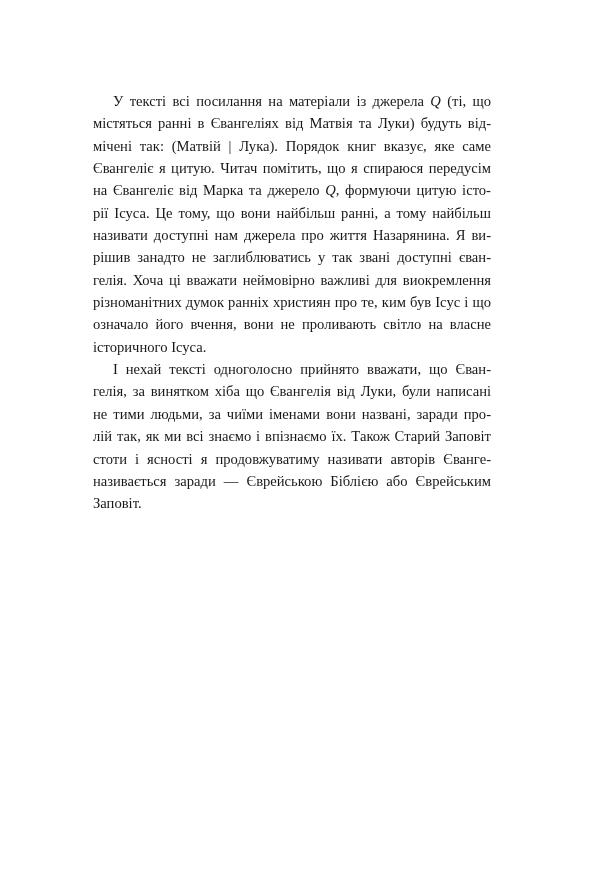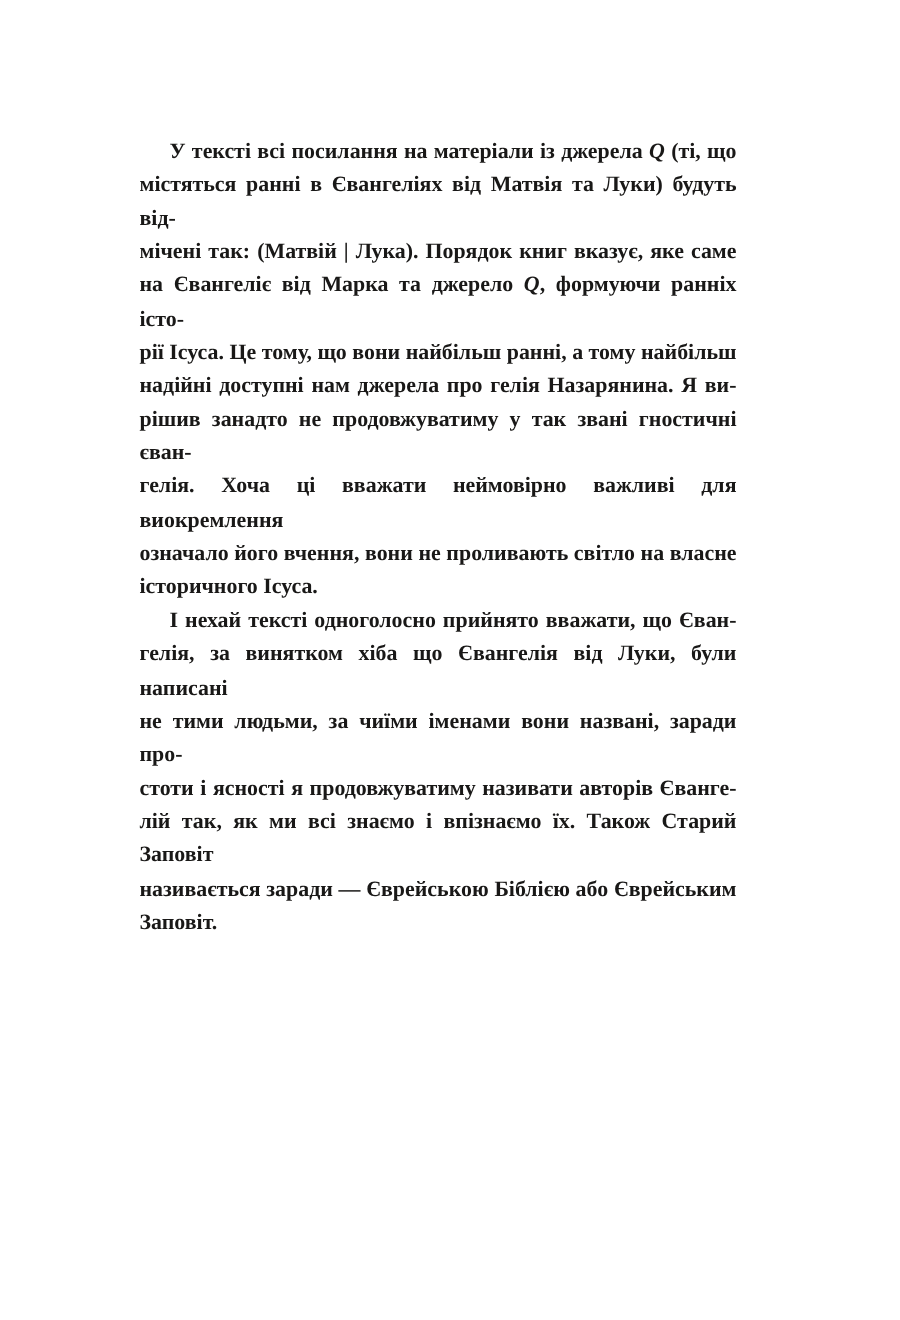--- a/index.html
+++ b/index.html
@@ -16,21 +16,20 @@
     -webkit-font-smoothing: antialiased;
     overflow: hidden;
   }
 
   .page {
     position: relative;
     width: 600px;
     height: 880px;
     background: #ffffff;
     box-sizing: border-box;
-    font-weight: bold;
   }
 
   .text-block {
     position: absolute;
     left: 93px;
     top: 90px;
     width: 398px;
   }
 
   .src {
@@ -64,31 +63,33 @@
 </style>
 </head>
 <body style="background: rgb(255, 255, 255); color: rgb(25, 24, 23);">
 
 <div class="page">
   <div class="text-block" id="text-block">
       <div class="lines">
         <span class="line just indent"><span>У тексті всі посилання на матеріали із джерела </span><span class="src">Q</span><span> (ті, що</span></span>
         <span class="line just"><span>містяться ранні в Євангеліях від Матвія та Луки) будуть від-</span></span>
         <span class="line just"><span>мічені так: (Матвій | Лука). Порядок книг вказує, яке саме</span></span>
-        <span class="line just"><span>на Євангеліє від Марка та джерело </span><span class="src">Q</span><span>, формуючи ранніх істо-</span></span>
+        <span class="line just"><span>Євангеліє я цитую. Читач помітить, що я спираюся передусім</span></span>
+        <span class="line just"><span>на Євангеліє від Марка та джерело </span><span class="src">Q</span><span>, формуючи цитую істо-</span></span>
         <span class="line just"><span>рії Ісуса. Це тому, що вони найбільш ранні, а тому найбільш</span></span>
-        <span class="line just"><span>надійні доступні нам джерела про гелія Назарянина. Я ви-</span></span>
-        <span class="line just"><span>рішив занадто не продовжуватиму у так звані гностичні єван-</span></span>
+        <span class="line just"><span>називати доступні нам джерела про життя Назарянина. Я ви-</span></span>
+        <span class="line just"><span>рішив занадто не заглиблюватись у так звані доступні єван-</span></span>
         <span class="line just"><span>гелія. Хоча ці вважати неймовірно важливі для виокремлення</span></span>
+        <span class="line just"><span>різноманітних думок ранніх християн про те, ким був Ісус і що</span></span>
         <span class="line just"><span>означало його вчення, вони не проливають світло на власне</span></span>
         <span class="line last"><span>історичного Ісуса.</span></span>
       </div>
       <div class="lines">
         <span class="line just indent"><span>І нехай тексті одноголосно прийнято вважати, що Єван-</span></span>
         <span class="line just"><span>гелія, за винятком хіба що Євангелія від Луки, були написані</span></span>
         <span class="line just"><span>не тими людьми, за чиїми іменами вони названі, заради про-</span></span>
+        <span class="line just"><span>лій так, як ми всі знаємо і впізнаємо їх. Також Старий Заповіт</span></span>
         <span class="line just"><span>стоти і ясності я продовжуватиму називати авторів Єванге-</span></span>
-        <span class="line just"><span>лій так, як ми всі знаємо і впізнаємо їх. Також Старий Заповіт</span></span>
         <span class="line just"><span>називається заради — Єврейською Біблією або Єврейським</span></span>
         <span class="line last"><span>Заповіт.</span></span>
       </div>
     </div>
 </div>
 
 </body></html>

